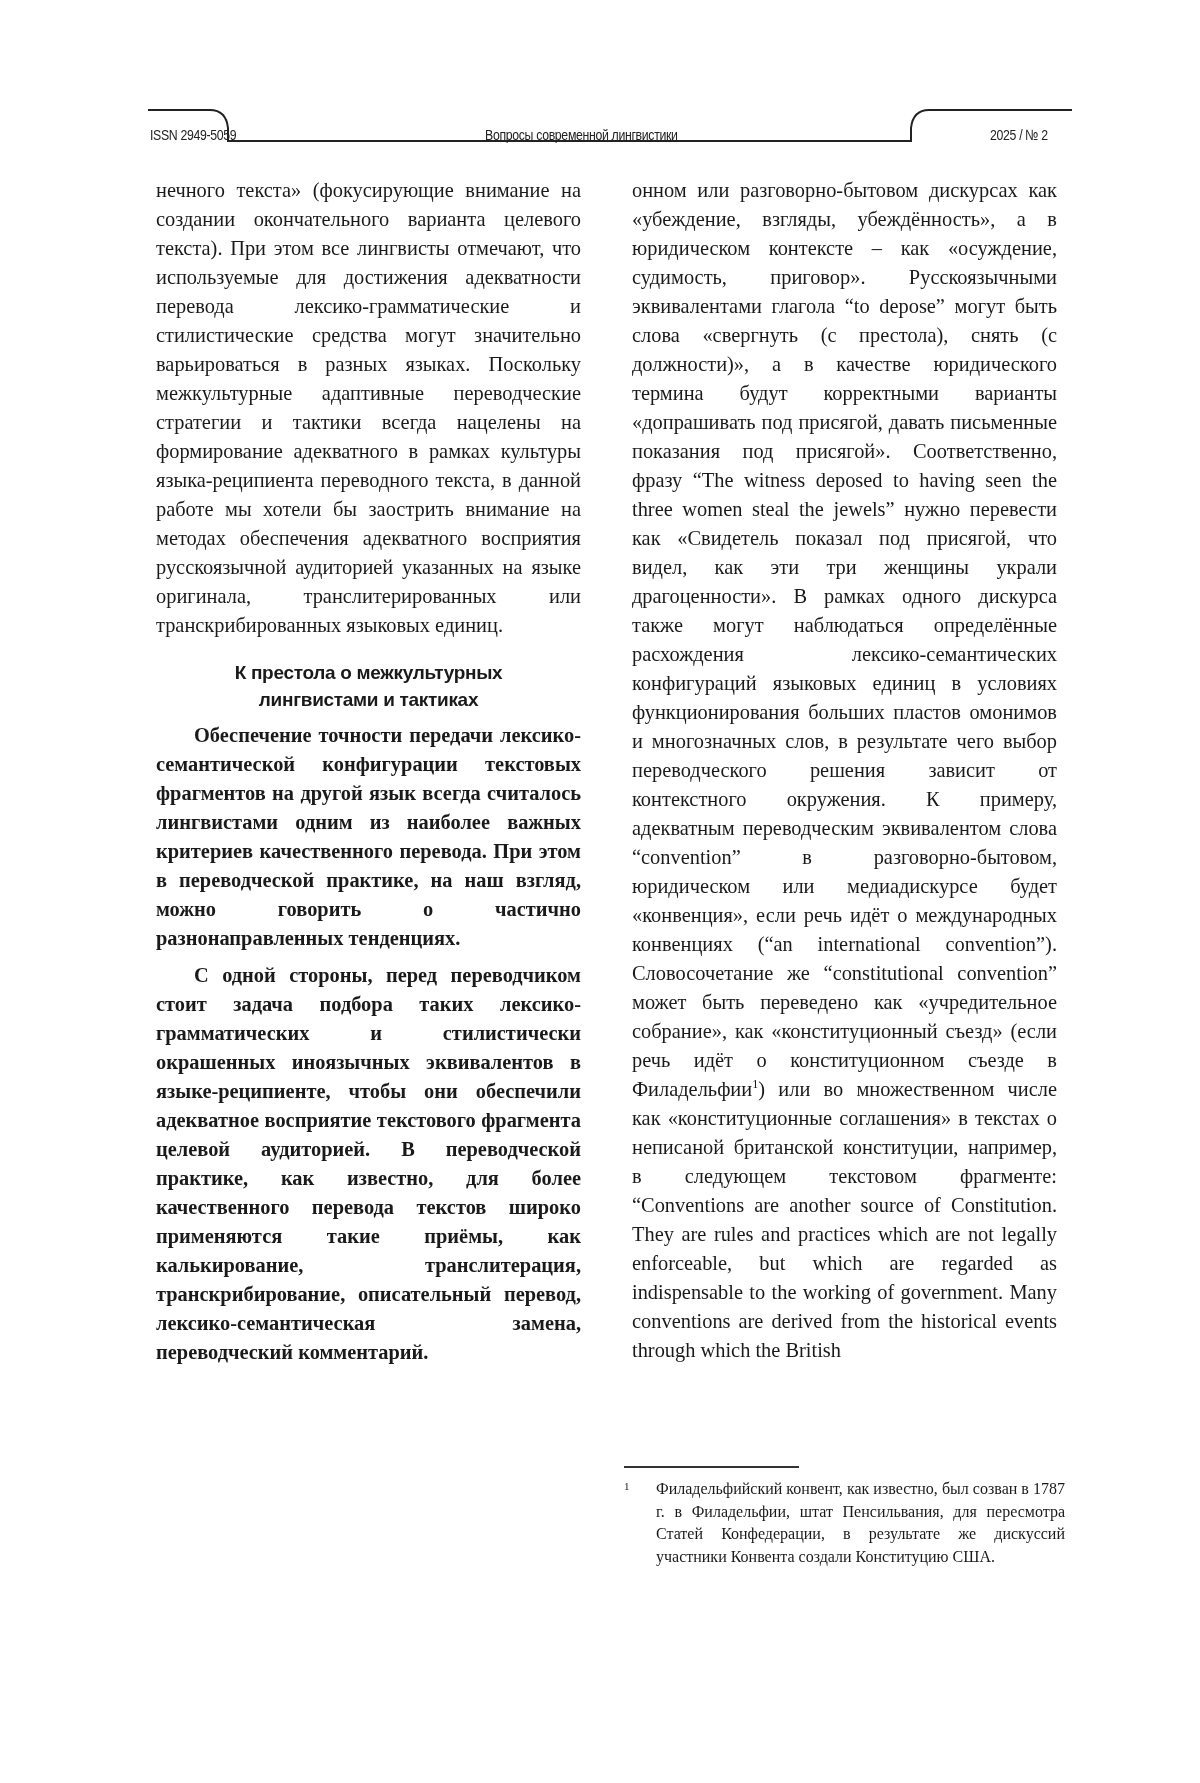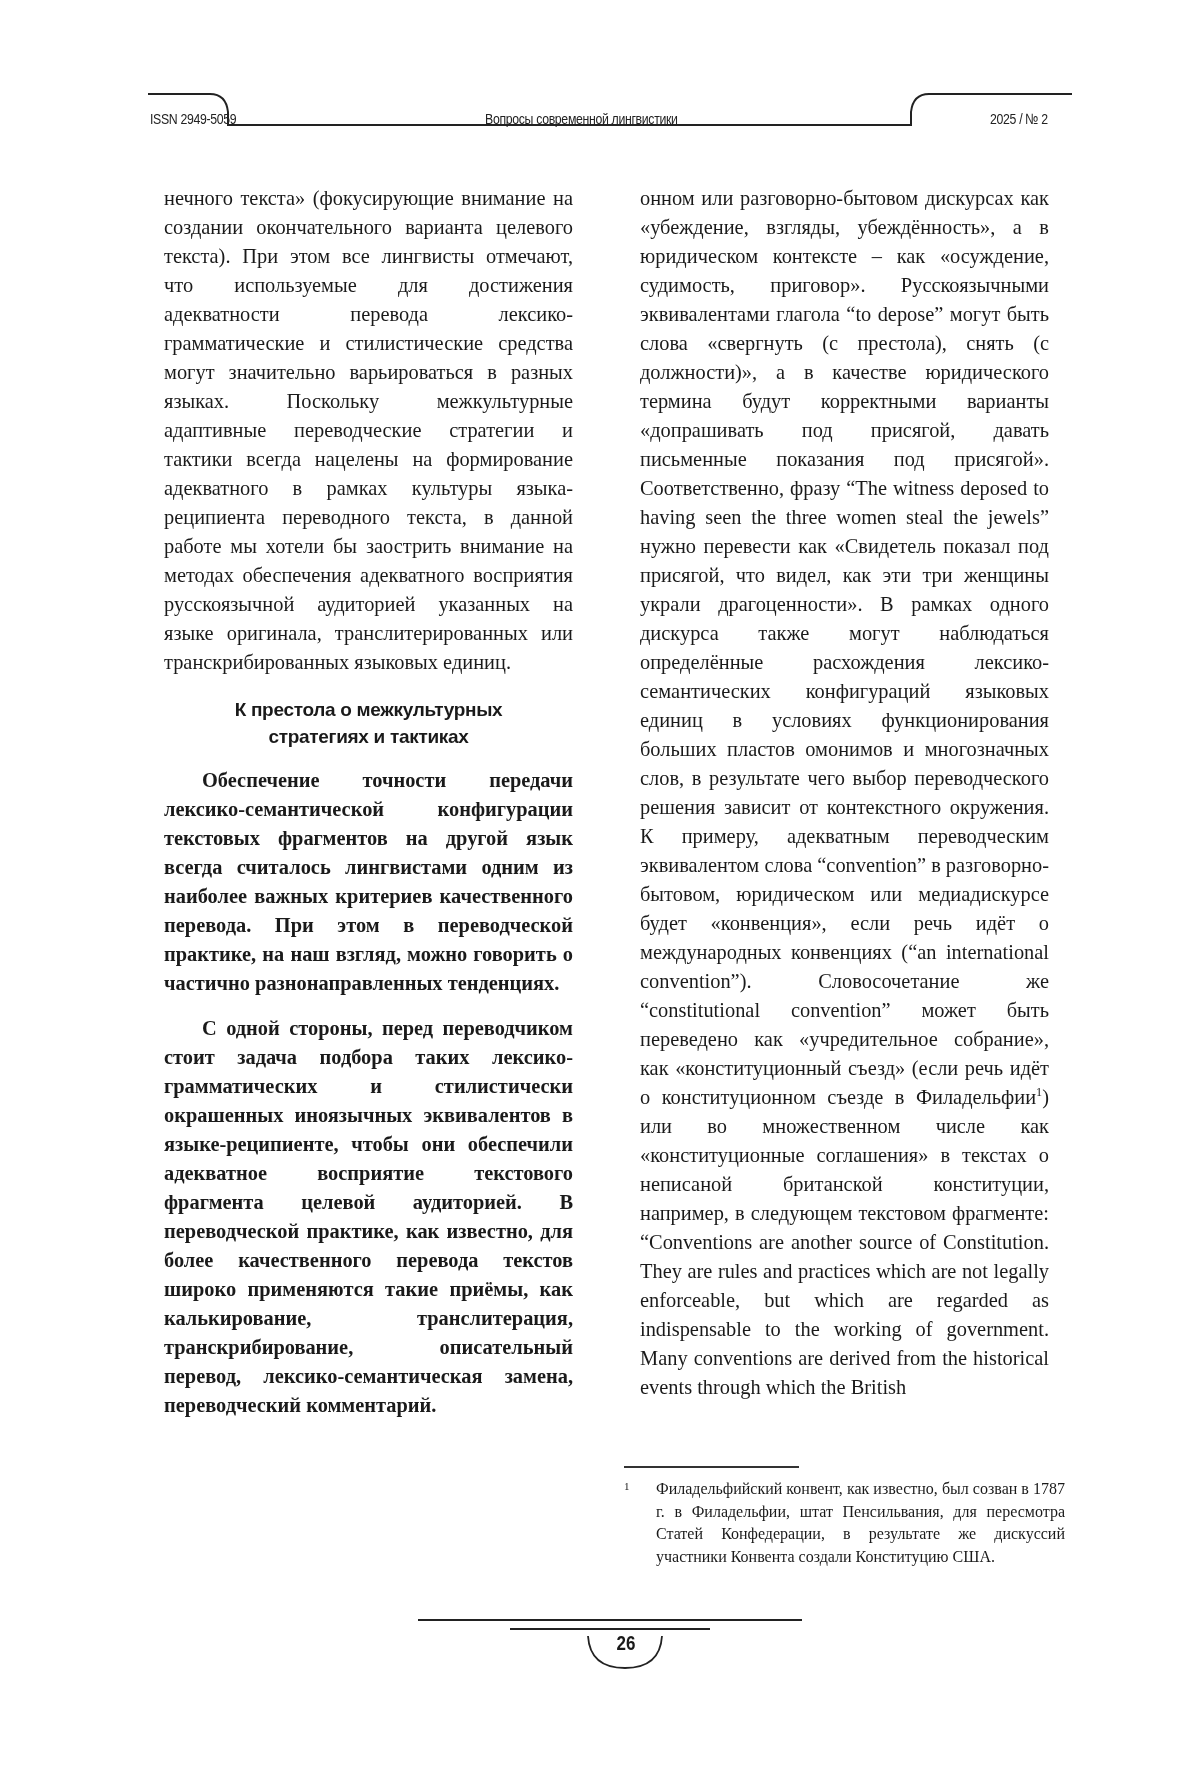--- a/index.html
+++ b/index.html
@@ -1,31 +1,31 @@
 <!DOCTYPE html>
 <html><head>
 <meta charset="utf-8">
 <style>
   html, body { margin: 0; padding: 0; background: #ffffff; }
   body { width: 1200px; height: 1783px; position: relative; overflow: hidden; color: #1a1a1a; }
   .page { position: absolute; left: 0; top: 0; width: 1200px; height: 1783px; }
 
   
-  .hdr { position: absolute; left: 148px; top: 92px; width: 924px; height: 48px; }
+  .hdr { position: absolute; left: 148px; top: 108px; width: 924px; height: 48px; }
   .hdr svg { position: absolute; left: 0; top: 0; }
   .hdr-text { position: absolute; font-family: "Liberation Sans", sans-serif; font-size: 15px; letter-spacing: -0.4px; color: #222; top: 18px; transform: scaleX(0.82); transform-origin: left center; }
   .hdr-issn { left: 2px; }
   .hdr-title { left: 337px; }
   .hdr-issue { left: 842px; }
 
   
   .col { position: absolute; top: 168px; width: 441px; font-family: "Liberation Serif", serif; font-size: 20.4px; line-height: 29px; text-align: justify; }
   .col-left { left: 148px; }
   .col-right { left: 624px; }
-  .col p { margin: 16px; hyphens: manual; }
+  .col p { margin: 8px; hyphens: manual; }
   .col p.indent { text-indent: 38px; font-weight: bold; }
 
   .section-title { font-family: "Liberation Sans", sans-serif; font-weight: bold; font-size: 19px; line-height: 27px; text-align: center; margin: 19px 0 2px 0; letter-spacing: -0.3px; }
 
   .fn-rule { position: absolute; left: 624px; top: 1466px; width: 175px; height: 2px; background: #333; }
   .footnote { position: absolute; left: 624px; top: 1478px; width: 441px; font-family: "Liberation Serif", serif; font-size: 16px; line-height: 22.5px; text-align: justify; }
   .fn-mark { position: absolute; left: 0; top: -3px; font-size: 11px; }
   .fn-text { margin-left: 32px; }
 
   
@@ -44,38 +44,30 @@
     </svg>
     <span class="hdr-text hdr-issn">ISSN 2949-5059</span>
     <span class="hdr-text hdr-title">Вопросы современной лингвистики</span>
     <span class="hdr-text hdr-issue">2025 / № 2</span>
   </div>
 
   <div class="col col-left">
     <p>нечного текста» (фокусирующие внимание на создании окончательного варианта целевого текста). При этом все лингвисты отмечают, что используемые для достижения адекватности перевода лексико-грамматические и стилистические средства могут значительно варьироваться в разных языках. Поскольку межкультурные адаптивные переводческие стратегии и тактики всегда нацелены на формирование адекватного в рамках культуры языка-реципиента переводного текста, в данной работе мы хотели бы заострить внимание на методах обеспечения адекватного восприятия русскоязычной аудиторией указанных на языке оригинала, транслитерированных или транскрибированных языковых единиц.</p>
     <div class="section-title">
       <div>К престола о межкультурных</div>
-      <div>стратегиях и тактиках</div>
+      <div>лингвистами и тактиках</div>
     </div>
     <p class="indent">Обеспечение точности передачи лексико-семантической конфигурации текстовых фрагментов на другой язык всегда считалось лингвистами одним из наиболее важных критериев качественного перевода. При этом в переводческой практике, на наш взгляд, можно говорить о частично разнонаправленных тенденциях.</p>
     <p class="indent">С одной стороны, перед переводчиком стоит задача подбора таких лексико-грамматических и стилистически окрашенных иноязычных эквивалентов в языке-реципиенте, чтобы они обеспечили адекватное восприятие текстового фрагмента целевой аудиторией. В переводческой практике, как известно, для более качественного перевода текстов широко применяются такие приёмы, как калькирование, транслитерация, транскрибирование, описательный перевод, лексико-семантическая замена, переводческий комментарий.</p>
   </div>
 
   <div class="col col-right">
     <p><span>онном или разговорно-бытовом дискурсах как «убеждение, взгляды, убеждённость», а в юридическом контексте – как «осуждение, судимость, приговор». Русскоязычными эквивалентами глагола “to depose” могут быть слова «свергнуть (с престола), снять (с должности)», а в качестве юридического термина будут корректными варианты «допрашивать под присягой, давать письменные показания под присягой». Соответственно, фразу “The witness deposed to having seen the three women steal the jewels” нужно перевести как «Свидетель показал под присягой, что видел, как эти три женщины украли драгоценности». В рамках одного дискурса также могут наблюдаться определённые расхождения лексико-семантических конфигураций языковых единиц в условиях функционирования больших пластов омонимов и многозначных слов, в результате чего выбор переводческого решения зависит от контекстного окружения. К примеру, адекватным переводческим эквивалентом слова “convention” в разговорно-бытовом, юридическом или медиадискурсе будет «конвенция», если речь идёт о международных конвенциях (“an international convention”). Словосочетание же “constitutional convention” может быть переведено как «учредительное собрание», как «конституционный съезд» (если речь идёт о конституционном съезде в Филадельфии</span><sup>1</sup><span>) или во множественном числе как «конституционные соглашения» в текстах о неписаной британской конституции, например, в следующем текстовом фрагменте: “Conventions are another source of Constitution. They are rules and practices which are not legally enforceable, but which are regarded as indispensable to the working of government. Many conventions are derived from the historical events through which the British</span></p>
   </div>
 
   <div class="fn-rule"></div>
   <div class="footnote">
     <span class="fn-mark">1</span>
     <div class="fn-text">Филадельфийский конвент, как известно, был созван в 1787 г. в Филадельфии, штат Пенсильвания, для пересмотра Статей Конфедерации, в результате же дискуссий участники Конвента создали Конституцию США.</div>
   </div>
 
-  <div class="footer">
-    <svg width="384" height="60">
-      <line x1="0" y1="2" x2="384" y2="2" stroke="#222" stroke-width="2"></line>
-      <line x1="92" y1="11" x2="292" y2="11" stroke="#222" stroke-width="2"></line>
-      <path d="M170 18 Q172 50 207 50 Q242 50 244 18" fill="none" stroke="#222" stroke-width="1.8"></path>
-    </svg>
-    <div class="pg-num">26</div>
-  </div>
 
 </div>
 
 </body></html>

